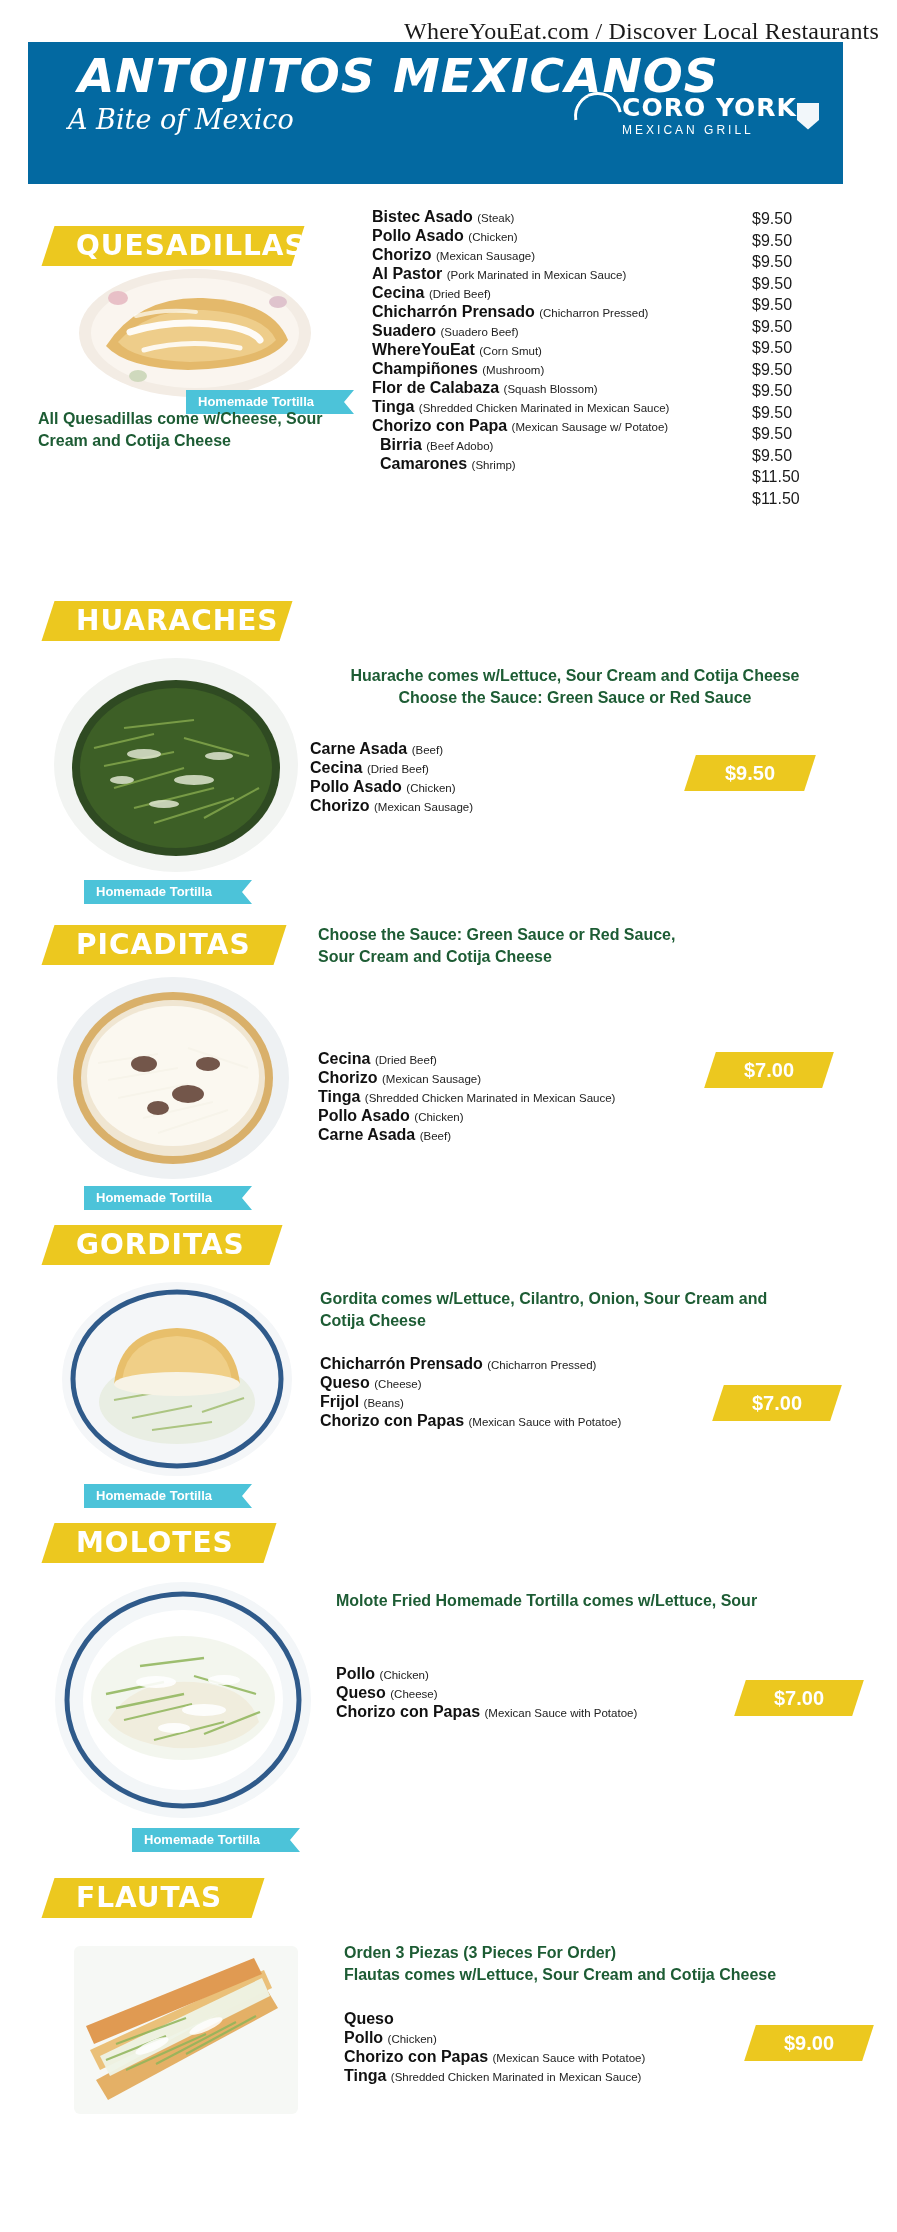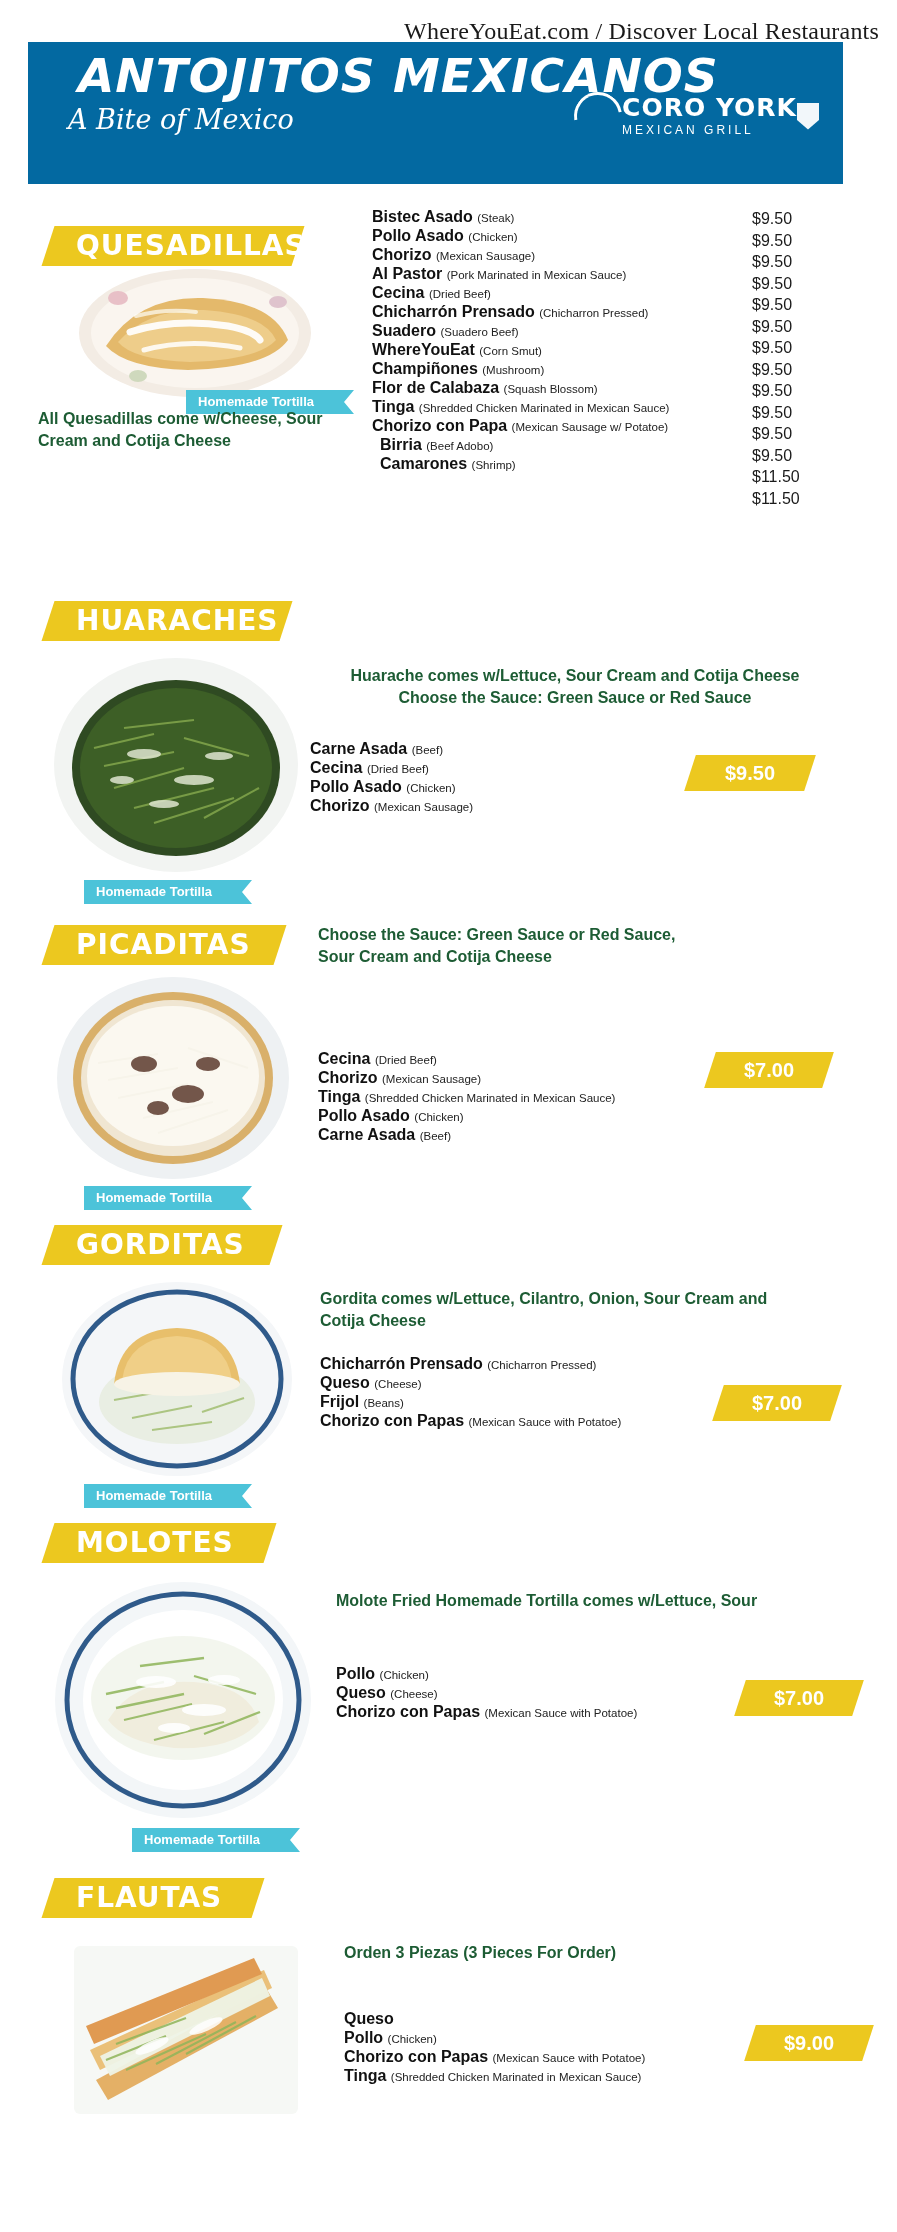--- a/index.html
+++ b/index.html
@@ -383,20 +383,21 @@
     </g>
     <g fill="#ffffff" opacity=".85">
       <ellipse cx="96" cy="116" rx="18" ry="5" transform="rotate(-24 96 116)"></ellipse>
       <ellipse cx="150" cy="96" rx="18" ry="5" transform="rotate(-24 150 96)"></ellipse>
     </g>
   </svg>
 </div>
 
 <div class="green-note" style="left:344px;top:1942px;width:540px;">
   <div>Orden 3 Piezas (3 Pieces For Order)</div>
+  <div>Flautas comes w/Lettuce, Sour Cream and Cotija Cheese</div>
 </div>
 
 <div class="items" style="left:344px;top:2010px;">
   <div class="item"><b>Queso</b> <span class="sub"></span></div>
   <div class="item"><b>Pollo</b> <span class="sub">(Chicken)</span></div>
   <div class="item"><b>Chorizo con Papas</b> <span class="sub">(Mexican Sauce with Potatoe)</span></div>
   <div class="item"><b>Tinga</b> <span class="sub">(Shredded Chicken Marinated in Mexican Sauce)</span></div>
 </div>
 
 <div class="pricetag" style="left:750px;top:2025px;width:118px;">

